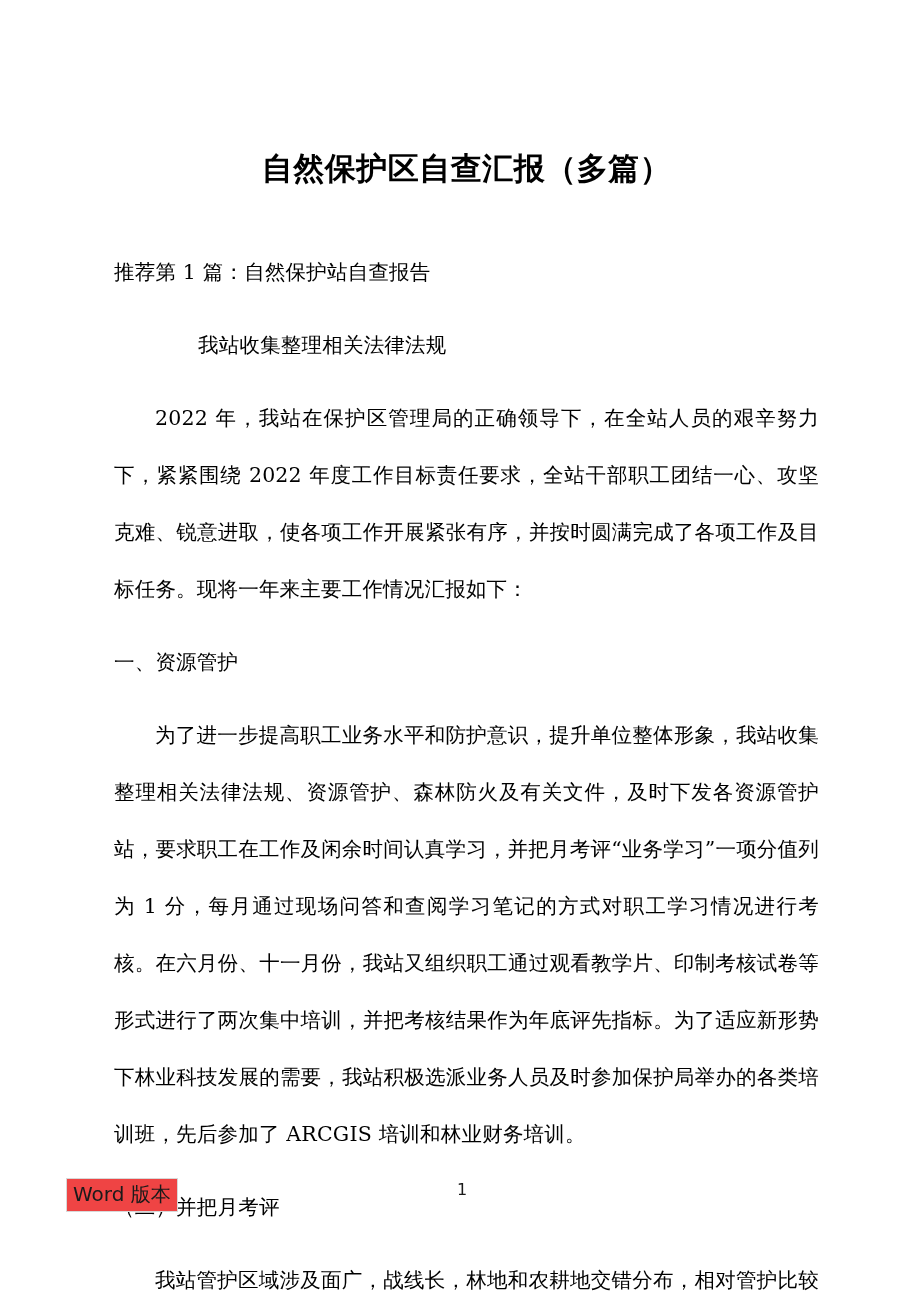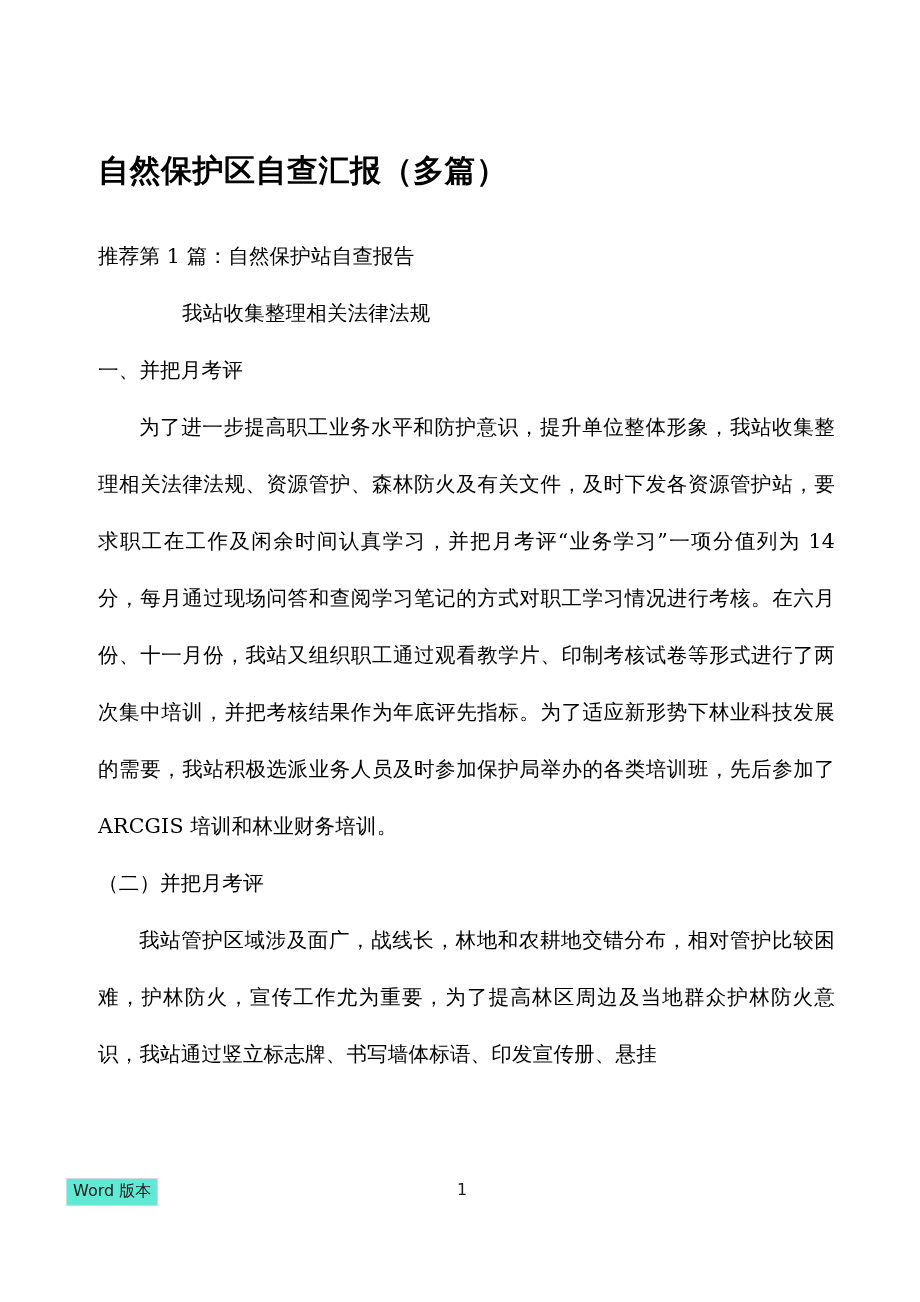--- a/index.html
+++ b/index.html
@@ -20,32 +20,33 @@
     overflow: hidden;
     box-sizing: border-box;
   }
   .content {
     position: absolute;
     left: 98px;
     top: 0;
     width: 737px;
   }
   .doc-title {
-    font-family: Liberation Sans, sans-serif;
+    font-family: Liberation Mono, monospace;
     font-weight: bold;
     font-size: 31px;
     line-height: 1.2;
+    text-align: center;
     letter-spacing: 0.5px;
     margin: 0;
     padding-top: 152px;
   }
   .para {
     font-size: 20.5px;
     line-height: 57px;
-    margin: 0;
+    margin: 16px;
     text-align: justify;
     text-justify: inter-ideograph;
     letter-spacing: 0.2px;
   }
   .para.indent1 {
     text-indent: 0;
   }
   .para.indent2 {
     text-indent: 2em;
   }
@@ -60,25 +61,25 @@
     left: 0;
     top: 1178px;
     width: 920px;
     height: 40px;
   }
   .footer-label {
     position: absolute;
     left: 66px;
     top: 0;
     font-family: "DejaVu Sans", "Liberation Sans", sans-serif;
-    font-size: 16px;
+    font-size: 20px;
     color: #1a1a1a;
     padding: 2px 6px 3px 6px;
     border: 1px solid #d8d8d8;
-    background: #5eead4;
+    background: #ef4444;
     white-space: nowrap;
   }
   .footer-pageno {
     position: absolute;
     left: 0;
     top: 2px;
     width: 920px;
     text-align: center;
     font-family: "DejaVu Sans", "Liberation Sans", sans-serif;
     font-size: 16px;
@@ -94,25 +95,26 @@
   <div class="content">
 
     <h1 class="doc-title">自然保护区自查汇报（多篇）</h1>
 
     <div class="spacer-title"></div>
 
     <p class="para indent1">推荐第 1 篇：自然保护站自查报告</p>
 
     <p class="para center-ish">我站收集整理相关法律法规</p>
 
+    <p class="para indent2">2022 年，我站在保护区管理局的正确领导下，在全站人员的艰辛努力下，紧紧围绕 2022 年度工作目标责任要求，全站干部职工团结一心、攻坚克难、锐意进取，使各项工作开展紧张有序，并按时圆满完成了各项工作及目标任务。现将一年来主要工作情况汇报如下：</p>
 
-    <p class="para indent1">一、并把月考评</p>
+    <p class="para indent1">一、资源管护</p>
 
 
-    <p class="para indent2">为了进一步提高职工业务水平和防护意识，提升单位整体形象，我站收集整理相关法律法规、资源管护、森林防火及有关文件，及时下发各资源管护站，要求职工在工作及闲余时间认真学习，并把月考评“业务学习”一项分值列为 14 分，每月通过现场问答和查阅学习笔记的方式对职工学习情况进行考核。在六月份、十一月份，我站又组织职工通过观看教学片、印制考核试卷等形式进行了两次集中培训，并把考核结果作为年底评先指标。为了适应新形势下林业科技发展的需要，我站积极选派业务人员及时参加保护局举办的各类培训班，先后参加了 ARCGIS 培训和林业财务培训。</p>
+    <p class="para indent2">为了进一步提高职工业务水平和防护意识，提升单位整体形象，我站收集整理相关法律法规、资源管护、森林防火及有关文件，及时下发各资源管护站，要求职工在工作及闲余时间认真学习，并把月考评“业务学习”一项分值列为 1 分，每月通过现场问答和查阅学习笔记的方式对职工学习情况进行考核。在六月份、十一月份，我站又组织职工通过观看教学片、印制考核试卷等形式进行了两次集中培训，并把考核结果作为年底评先指标。为了适应新形势下林业科技发展的需要，我站积极选派业务人员及时参加保护局举办的各类培训班，先后参加了 ARCGIS 培训和林业财务培训。</p>
 
     <p class="para indent1">（二）并把月考评</p>
 
     <p class="para indent2">我站管护区域涉及面广，战线长，林地和农耕地交错分布，相对管护比较困难，护林防火，宣传工作尤为重要，为了提高林区周边及当地群众护林防火意识，我站通过竖立标志牌、书写墙体标语、印发宣传册、悬挂</p>
 
   </div>
 
   <div class="footer">
     <span class="footer-label">Word 版本</span>
     <span class="footer-pageno">1</span>

